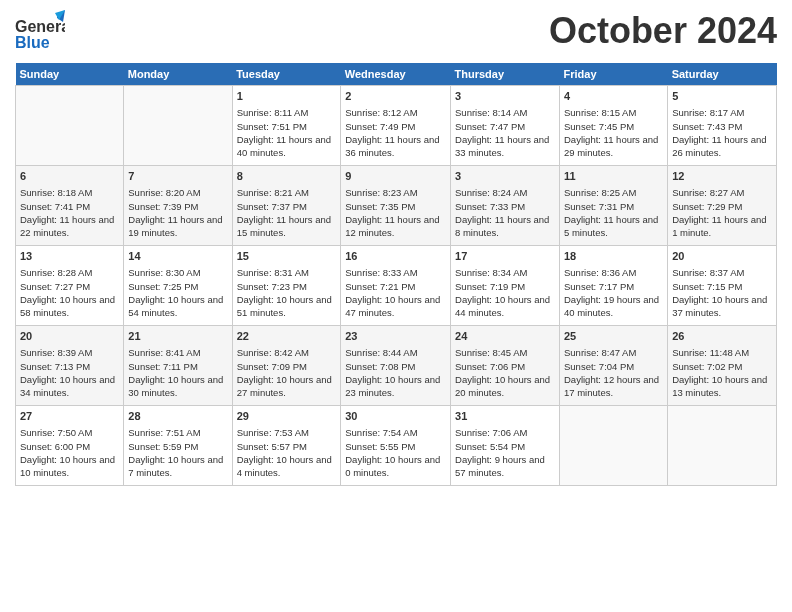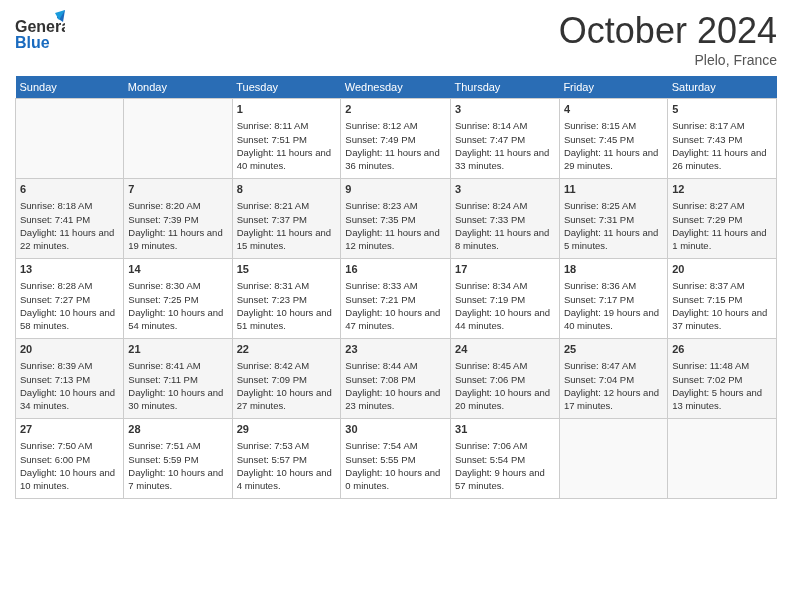--- a/index.html
+++ b/index.html
@@ -30,39 +30,39 @@
     .logo-row {
       display: flex;
       align-items: center;
       gap: 2px;
     }
     .title-area {
       text-align: right;
     }
     .month-title {
       font-size: 36px;
-      font-weight: 400;
+      font-weight: 700;
       color: #333;
     }
     .location {
       font-size: 14px;
       color: #555;
     }
     table {
       width: 100%;
       border-collapse: collapse;
       font-size: 10px;
     }
     thead th {
       background: #2a6db5;
       color: #fff;
       padding: 5px 4px;
       text-align: left;
       font-size: 11px;
-      font-weight: normal;
+      font-weight: bold;
     }
     td {
       border: 1px solid #ccc;
       vertical-align: top;
       padding: 3px 4px;
       width: 113px;
       height: 80px;
       font-size: 9.5px;
       color: #333;
     }
@@ -95,21 +95,20 @@
         <svg width="50" height="45" viewBox="0 0 50 45">
           <text x="0" y="22" font-size="16" font-weight="bold" fill="#333" font-family="Arial">General</text>
           <text x="0" y="38" font-size="16" font-weight="bold" fill="#1a6bbf" font-family="Arial">Blue</text>
           <polygon points="42,5 50,0 48,12 42,8" fill="#1a6bbf"></polygon>
           <polygon points="40,3 50,0 44,10" fill="#1a9bdc"></polygon>
         </svg>
       </div>
     </div>
     <div class="title-area">
       <div class="month-title">October 2024</div>
-      <div class="location">Plelo, France</div>
     </div>
   </div>
 
   <table>
     <thead>
       <tr>
         <th>Sunday</th>
         <th>Monday</th>
         <th>Tuesday</th>
         <th>Wednesday</th>
@@ -326,21 +325,21 @@
               <div>Sunrise: 8:47 AM</div>
               <div>Sunset: 7:04 PM</div>
               <div>Daylight: 12 hours and 17 minutes.</div>
             </div>
           </td>
           <td>
             <div class="cell-content">
               <span class="day-num">26</span>
               <div>Sunrise: 11:48 AM</div>
               <div>Sunset: 7:02 PM</div>
-              <div>Daylight: 5 hours and 13 minutes.</div>
+              <div>Daylight: 10 hours and 13 minutes.</div>
             </div>
           </td>
         </tr>
         <tr>
           <td>
             <div class="cell-content">
               <span class="day-num">27</span>
               <div>Sunrise: 7:50 AM</div>
               <div>Sunset: 6:00 PM</div>
               <div>Daylight: 10 hours and 10 minutes.</div>

